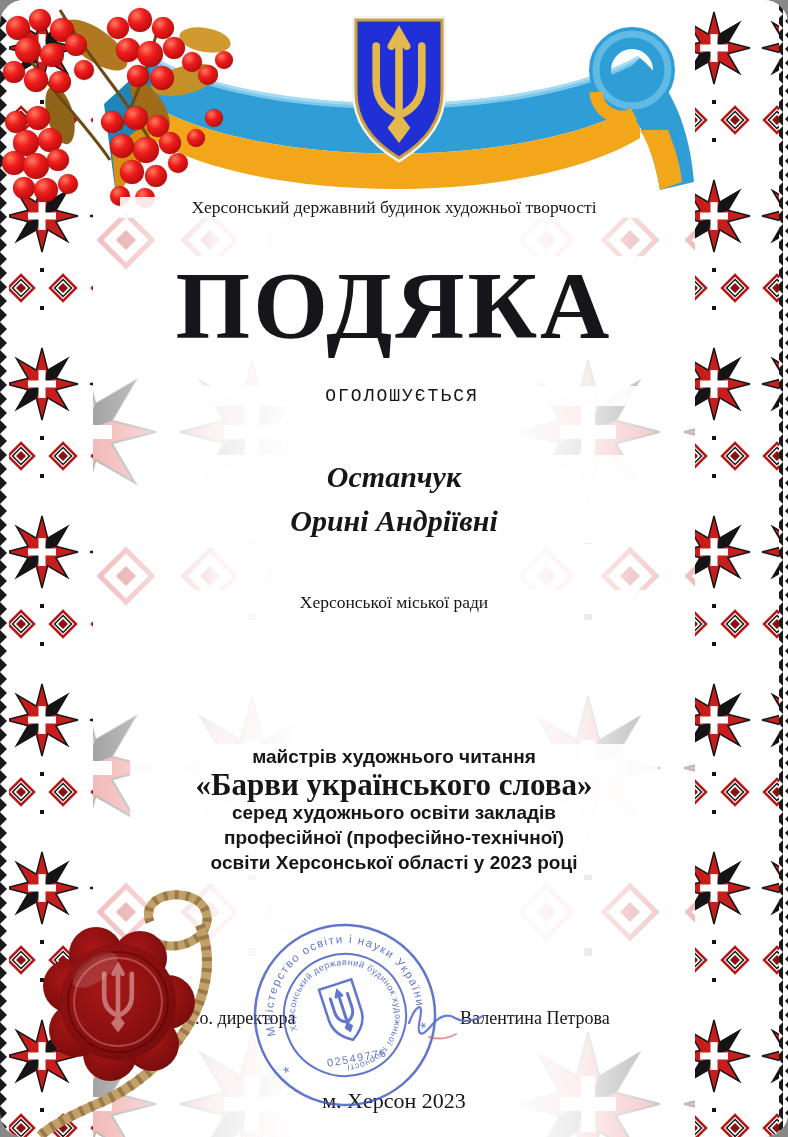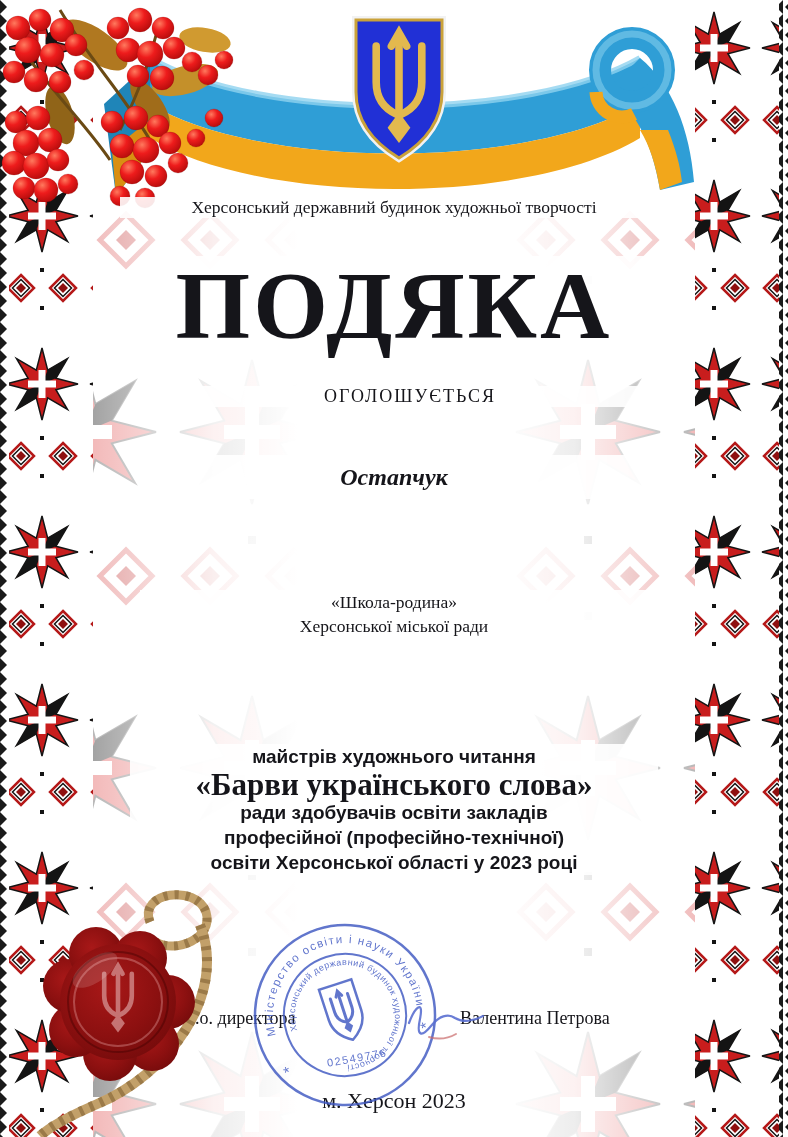--- a/index.html
+++ b/index.html
@@ -1,26 +1,26 @@
 <!DOCTYPE html>
 <html><head>
 <meta charset="utf-8">
 <style>
   html,body{margin:0;padding:0;background:#888;}
   .page{position:relative;width:788px;height:1137px;margin:0 auto;background:#fff;overflow:hidden;
-        font-family:"Liberation Serif","DejaVu Serif",serif;color:#15151a;}
+        font-family:"Liberation Serif","DejaVu Serif",serif;color:#15151a;border-radius:24px;}
   .layer{position:absolute;left:0;top:0;}
   .fadewash{position:absolute;left:93px;top:185px;width:602px;height:952px;z-index:2;
     background:linear-gradient(to right,rgba(255,255,255,.05) 0%,rgba(255,255,255,.82) 20%,#fff 34%,#fff 66%,rgba(255,255,255,.82) 80%,rgba(255,255,255,.05) 100%);}
   .content{position:absolute;left:140px;top:0;width:508px;z-index:6;text-align:center;}
   .tb{background:rgba(255,255,255,.9);}
   .org{position:absolute;top:197px;left:-20px;width:548px;font-size:17.5px;}
   .title{position:absolute;top:256px;left:0;width:508px;font-size:96px;font-weight:bold;letter-spacing:3px;line-height:1.04;}
-  .announce{position:absolute;top:386px;left:16px;width:508px;font-size:18px;letter-spacing:2px;}
-  .recipient{position:absolute;top:455px;left:0;width:508px;font-size:24px;font-weight:bold;font-style:italic;line-height:44px;}
+  .announce{position:absolute;top:386px;left:8px;width:508px;font-size:18px;letter-spacing:2px;font-family:Liberation Mono, monospace;}
+  .recipient{position:absolute;top:455px;left:0;width:508px;font-size:30px;font-weight:bold;font-style:italic;line-height:44px;}
   .school{position:absolute;top:590px;left:0;width:508px;font-size:17.5px;line-height:24px;}
   .contest{position:absolute;top:744px;left:-10px;width:528px;font-family:"Liberation Sans","DejaVu Sans",sans-serif;
            font-size:19px;font-weight:bold;line-height:25px;}
   .contest .big{font-family:"Liberation Serif","DejaVu Serif",serif;font-size:31px;line-height:31px;}
   .signrow .pos{position:absolute;top:1008px;left:43px;font-size:18px;background:transparent;}
   .signrow .nam{position:absolute;top:1008px;left:320px;font-size:18px;background:transparent;}
   .footer{position:absolute;top:1088px;left:0;width:508px;font-size:22px;}
   svg text{font-family:"Liberation Sans","DejaVu Sans",sans-serif;}
 </style>
 </head>
@@ -172,29 +172,29 @@
       <circle cx="145" cy="198" r="10"></circle>
     </g>
   </svg>
 
   <div class="content">
     <div class="org tb">Херсонський державний будинок художньої творчості</div>
     <div class="title tb">ПОДЯКА</div>
     <div class="announce tb">ОГОЛОШУЄТЬСЯ</div>
     <div class="recipient tb">
       <div>Остапчук</div>
+      <div>Орині Андріївні</div>
     </div>
     <div class="school tb">
-      <div>«Школа-родина»</div>
       <div>Херсонської міської ради</div>
     </div>
     <div class="contest tb">
       <div>майстрів художнього читання</div>
       <div class="big">«Барви українського слова»</div>
-      <div>ради здобувачів освіти закладів</div>
+      <div>серед художнього освіти закладів</div>
       <div>професійної (професійно-технічної)</div>
       <div>освіти Херсонської області у 2023 році</div>
     </div>
     <div class="signrow">
       <span class="pos">В.о. директора</span>
       <span class="nam">Валентина Петрова</span>
     </div>
     <div class="footer">м. Херсон 2023</div>
   </div>
 

